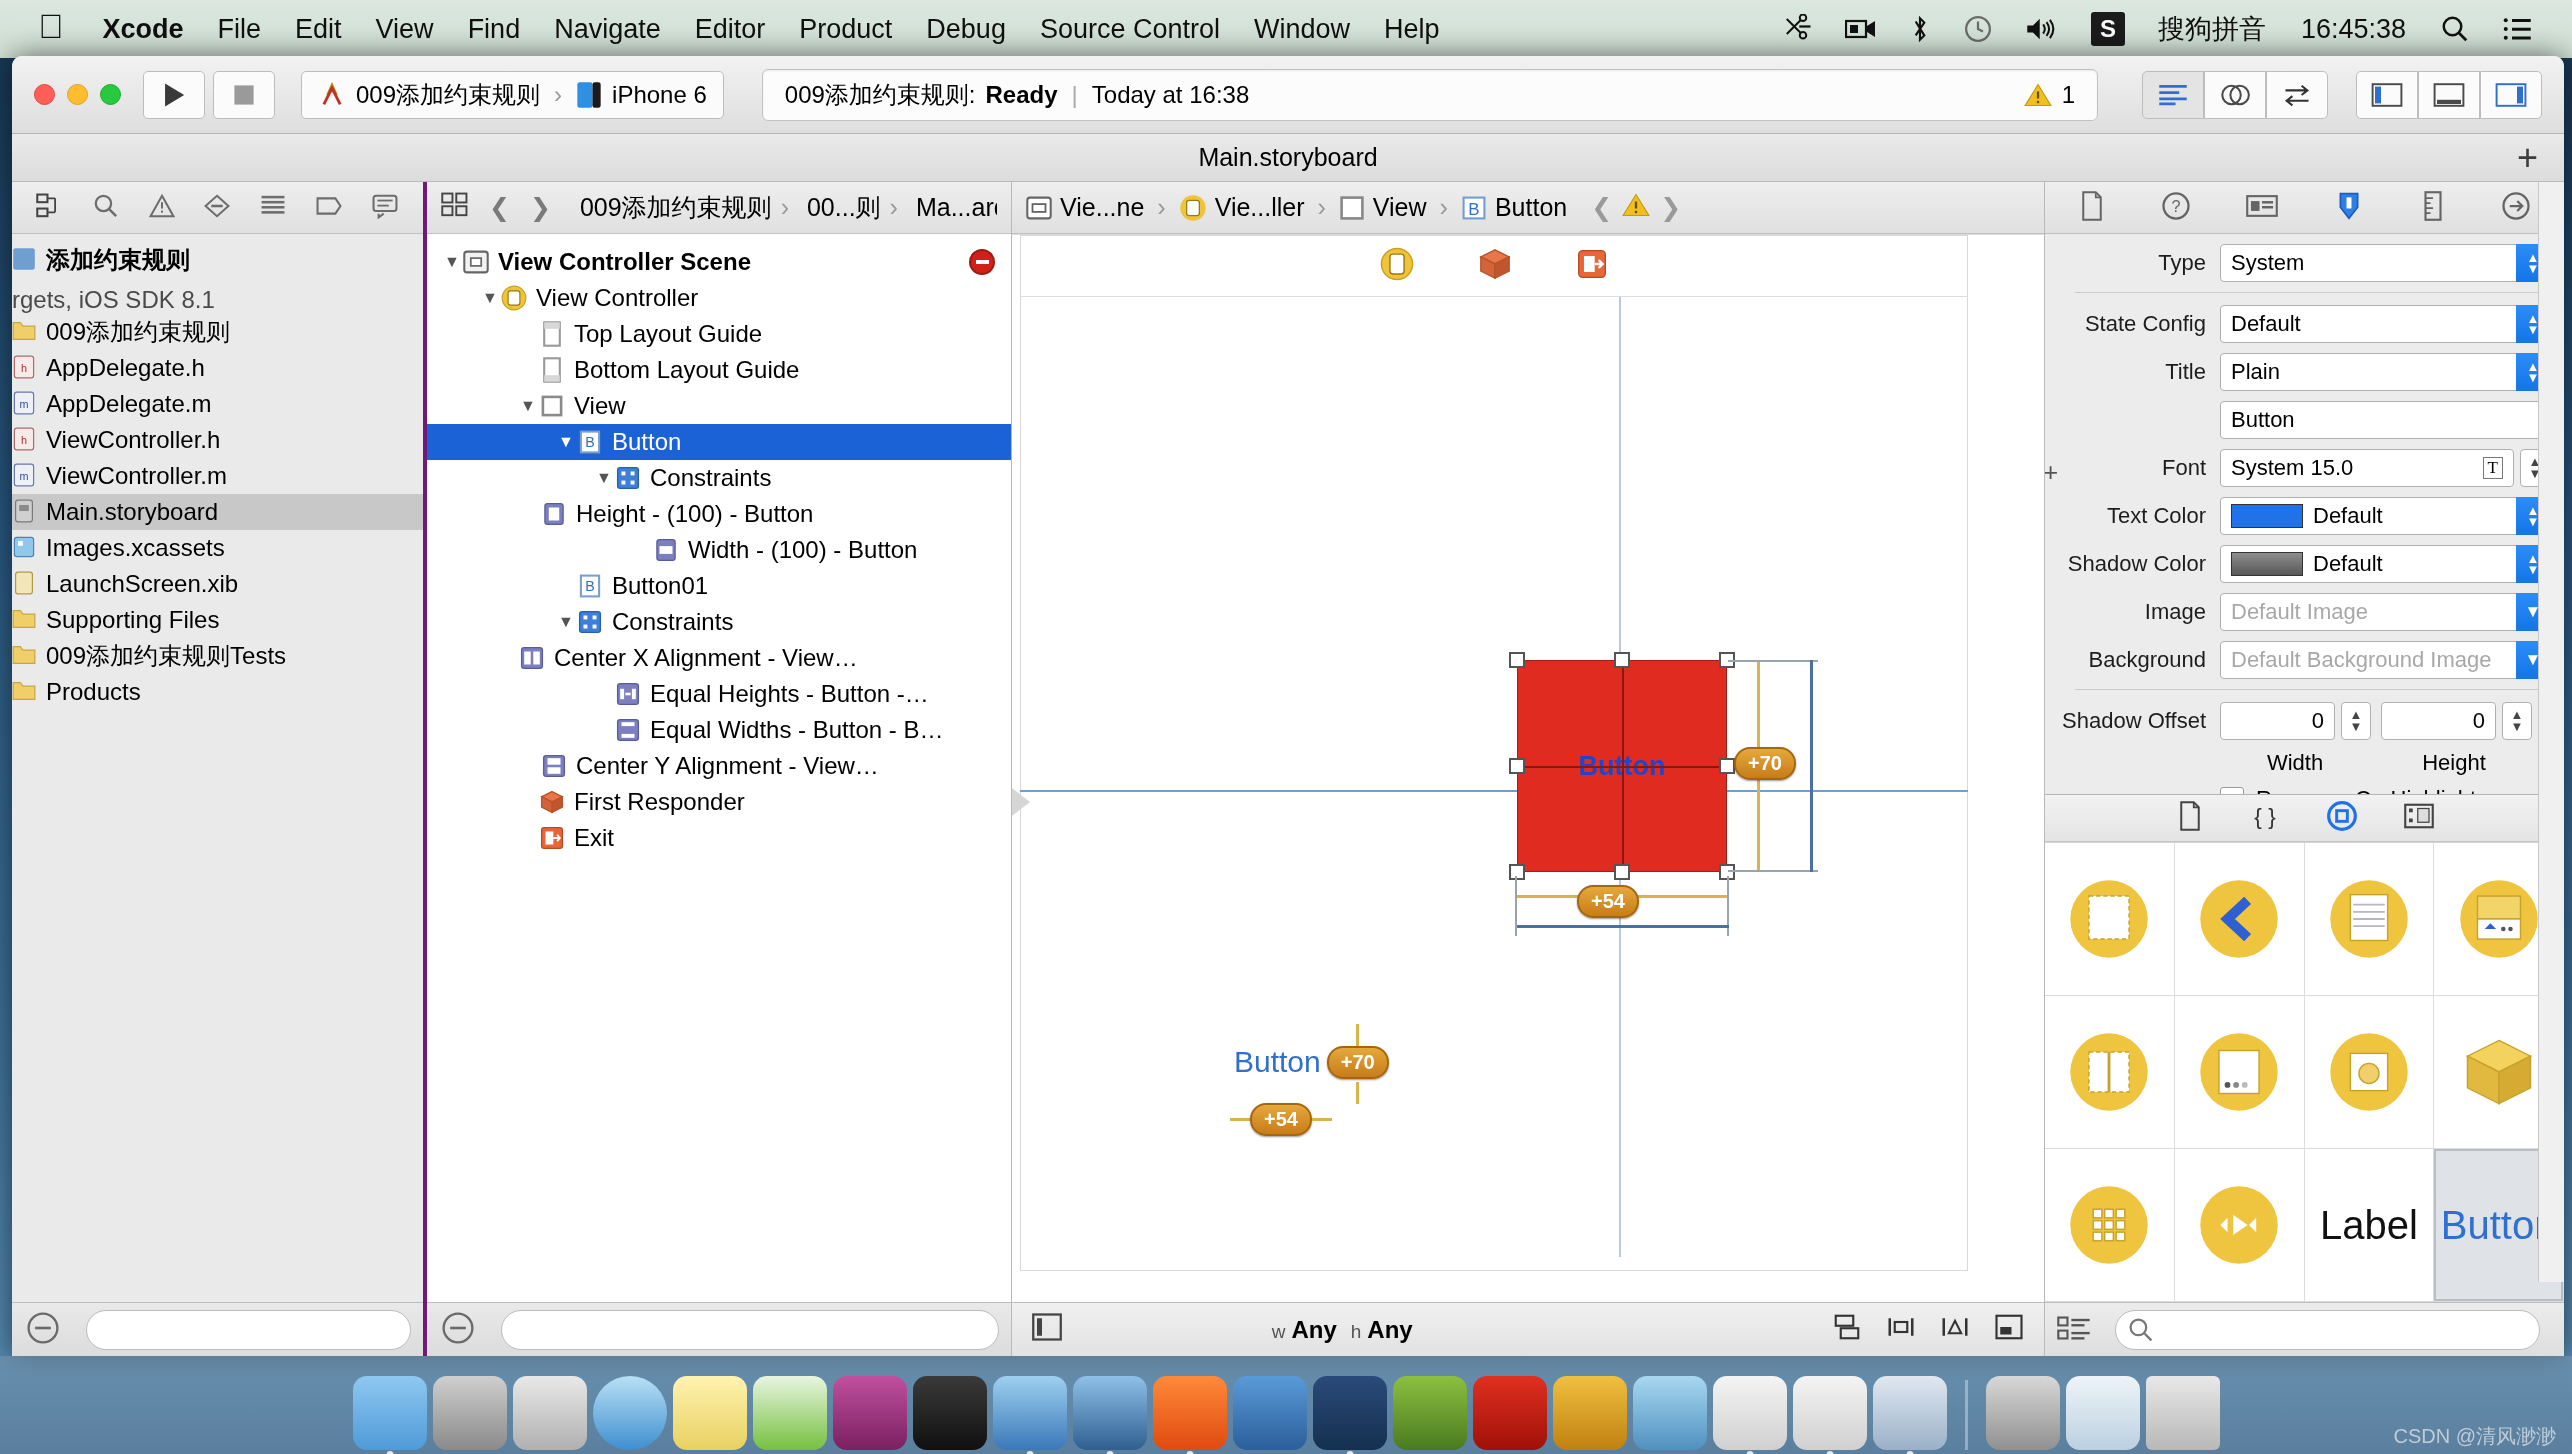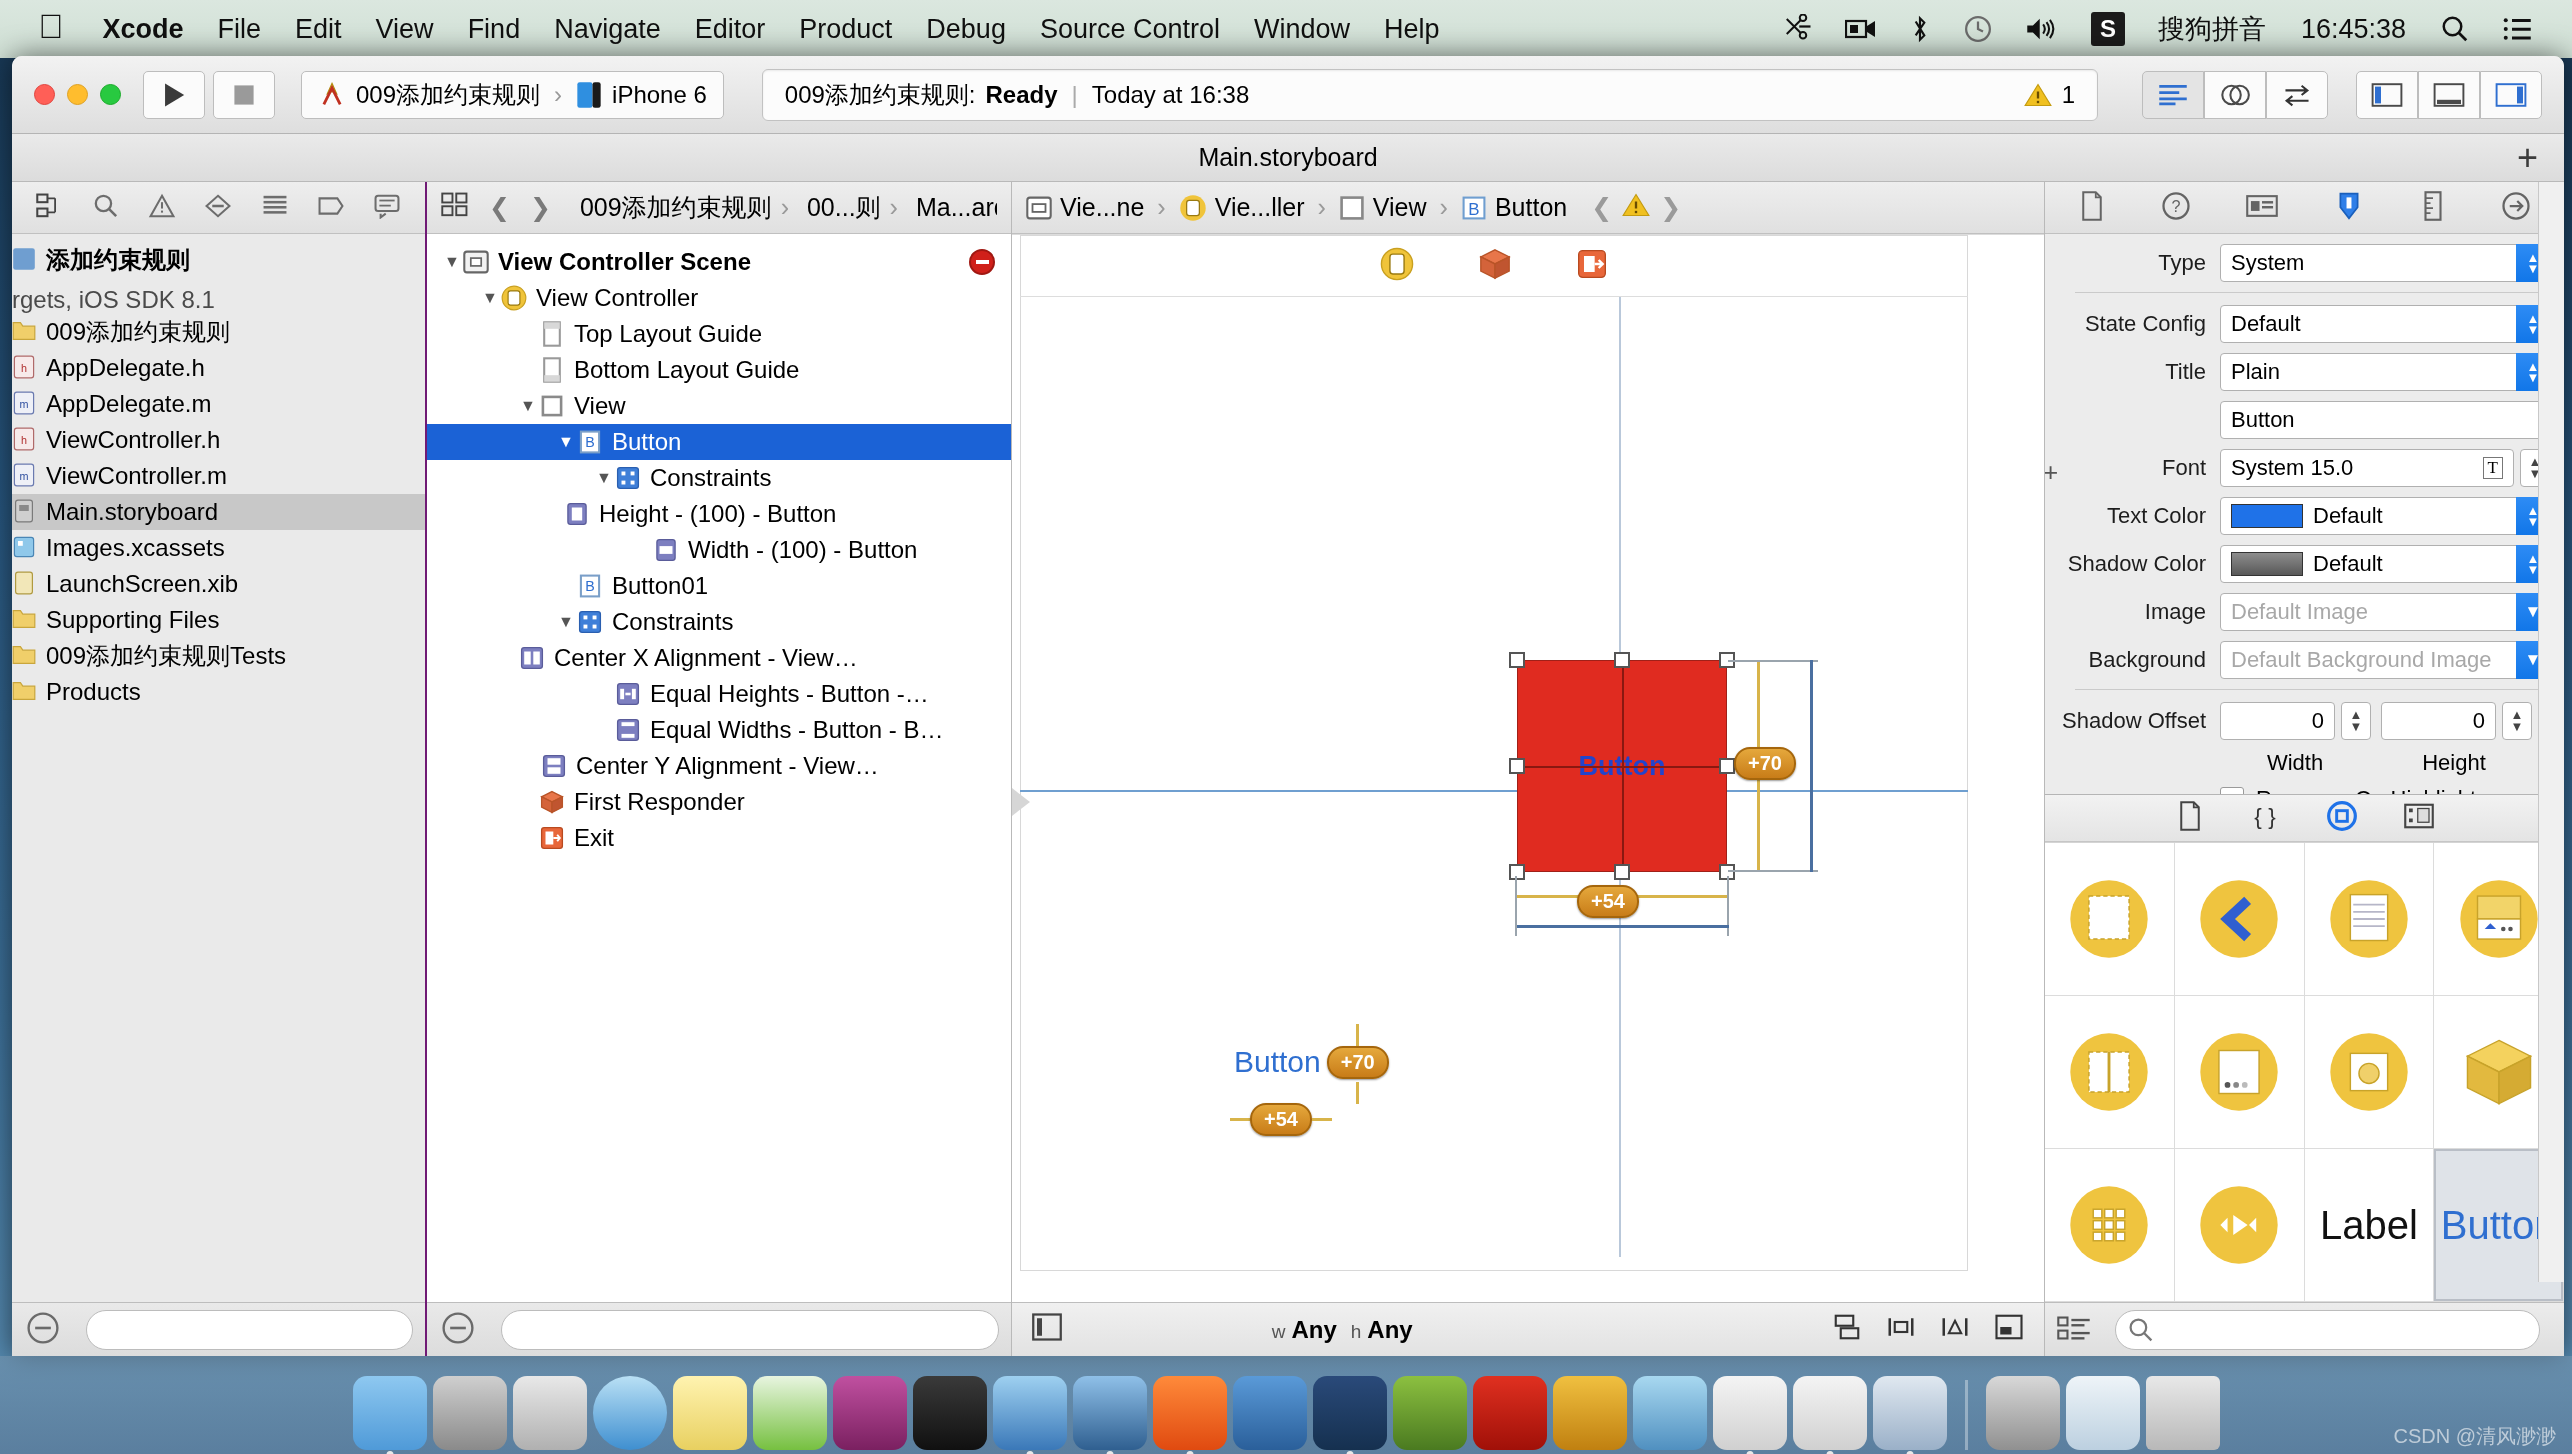--- a/index.html
+++ b/index.html
@@ -88,21 +88,21 @@
   #docstrip {
     height: 48px; background: linear-gradient(180deg,#eaeaea,#dcdcdc);
     border-bottom:1px solid #b9b9b9;
     display:flex;align-items:center;justify-content:center;
     font-size:25px; position:relative;
   }
   #docstrip .plus { position:absolute; right:26px; font-size:36px; color:#3c3c3c; font-weight:300;}
   
   #panes { display:flex; height: calc(1300px - 78px - 48px); }
   
-  #nav { width: 415px; background:#e8e8e8; border-right:2px solid #701a75; display:flex;flex-direction:column; }
+  #nav { width: 415px; background:#e8e8e8; border-right:4px solid #701a75; display:flex;flex-direction:column; }
   .navbar {
     height:52px; background:linear-gradient(180deg,#eeeeee,#e0e0e0);
     border-bottom:1px solid #c0c0c0; display:flex;align-items:center;
     justify-content:space-around; padding:0 10px;
   }
   .navbar .ni { opacity:.75; }
   .navbar .ni.active { opacity:1; }
   #navlist { flex:1; background:#eaeaea; padding-top:8px; overflow:hidden; font-size:24px;}
   .nrow { height:36px; display:flex; align-items:center; padding-left:0px; white-space:nowrap; }
   .nrow.sel { background:#c8c8c8; }
@@ -606,21 +606,21 @@
                 <rect x="2" y="2" width="16" height="16" rx="2" fill="#3f7fd8" stroke="#2a5fb0"></rect>
                 <g fill="#fff">
                   <rect x="5" y="5" width="3" height="3"></rect>
                   <rect x="12" y="5" width="3" height="3"></rect>
                   <rect x="5" y="12" width="3" height="3"></rect>
                   <rect x="12" y="12" width="3" height="3"></rect>
                 </g>
               </svg></span>
             <span>Constraints</span>
           </div>
-          <div class="orow" style="padding-left: 115px;">
+          <div class="orow" style="padding-left: 92px;">
             <span class="tri"></span>
             <span class="oic"><svg width="26" height="26" viewBox="0 0 20 20">
                 <rect x="3" y="2" width="14" height="16" rx="2" fill="#7d7fc0" stroke="#5a5c9a"></rect>
                 <rect x="6" y="5" width="8" height="10" fill="#fff"></rect>
               </svg></span>
             <span>Height - (100) - Button</span>
           </div>
           <div class="orow" style="padding-left: 204px;">
             <span class="tri"></span>
             <span class="oic"><svg width="26" height="26" viewBox="0 0 20 20">

